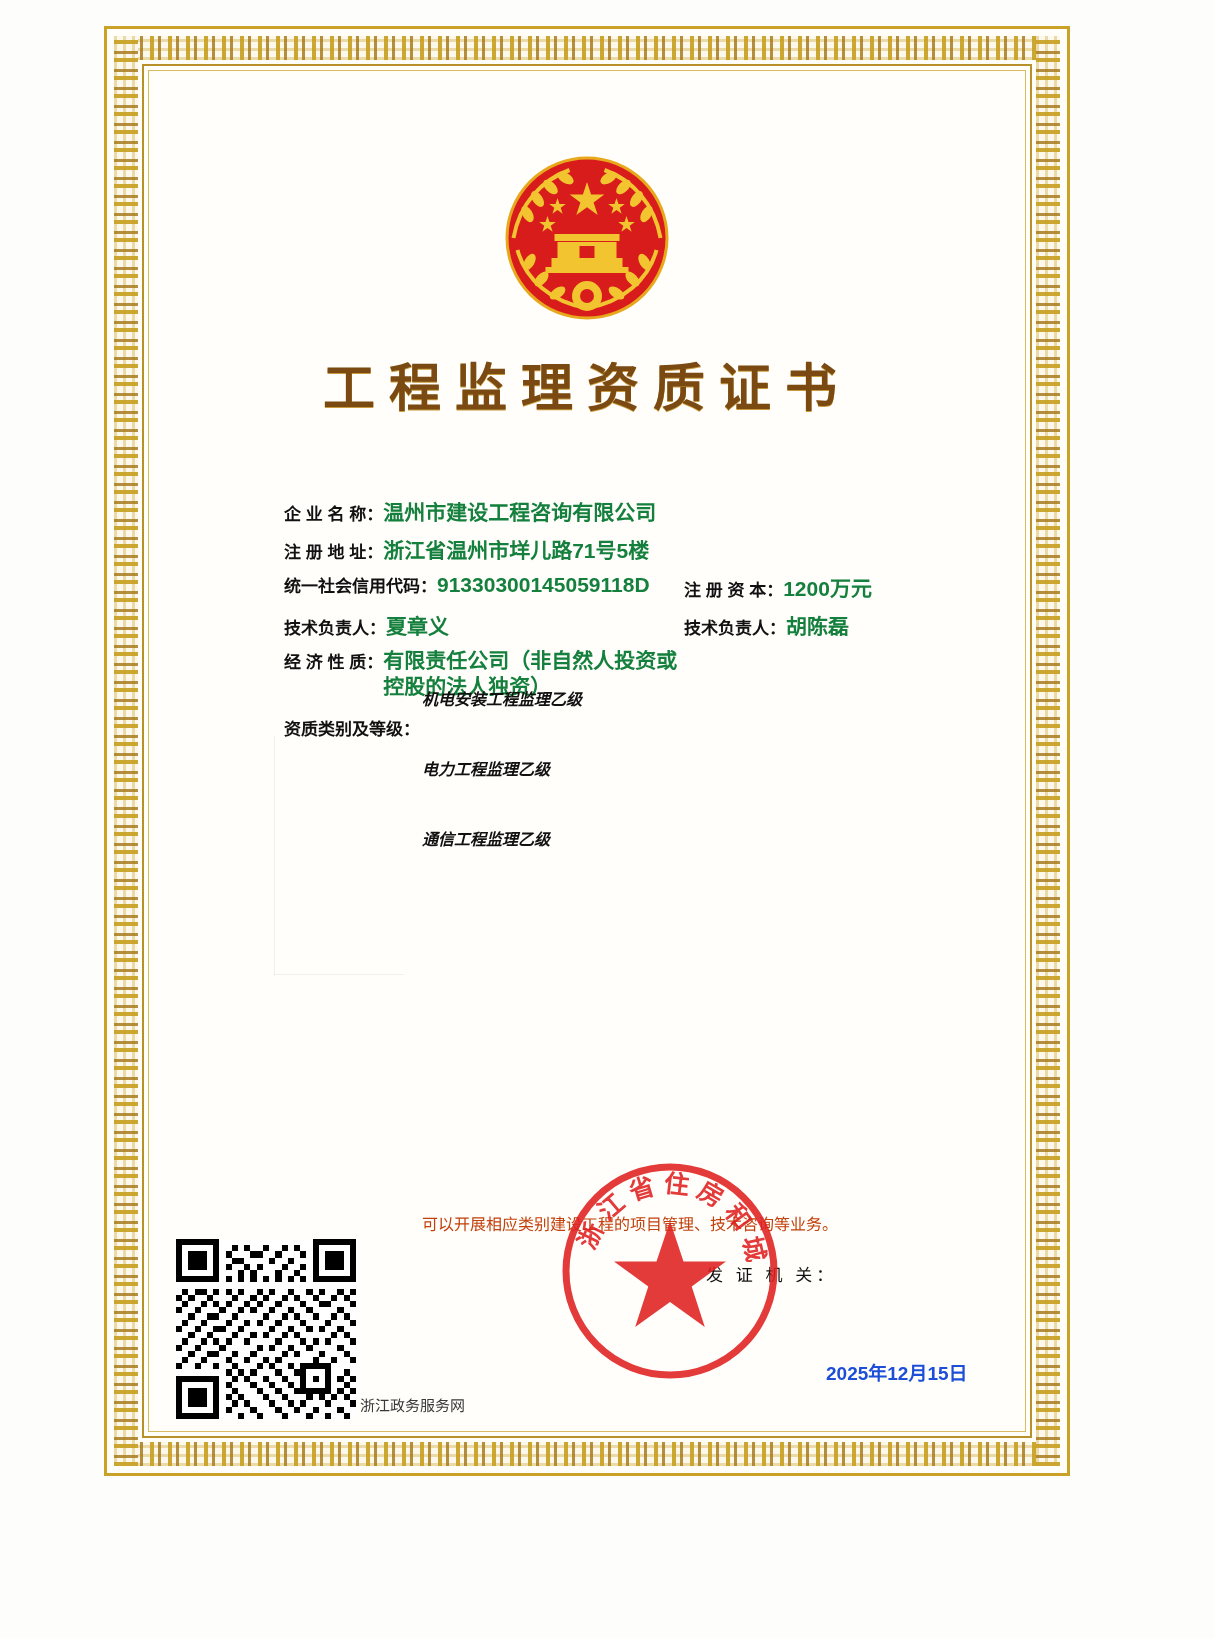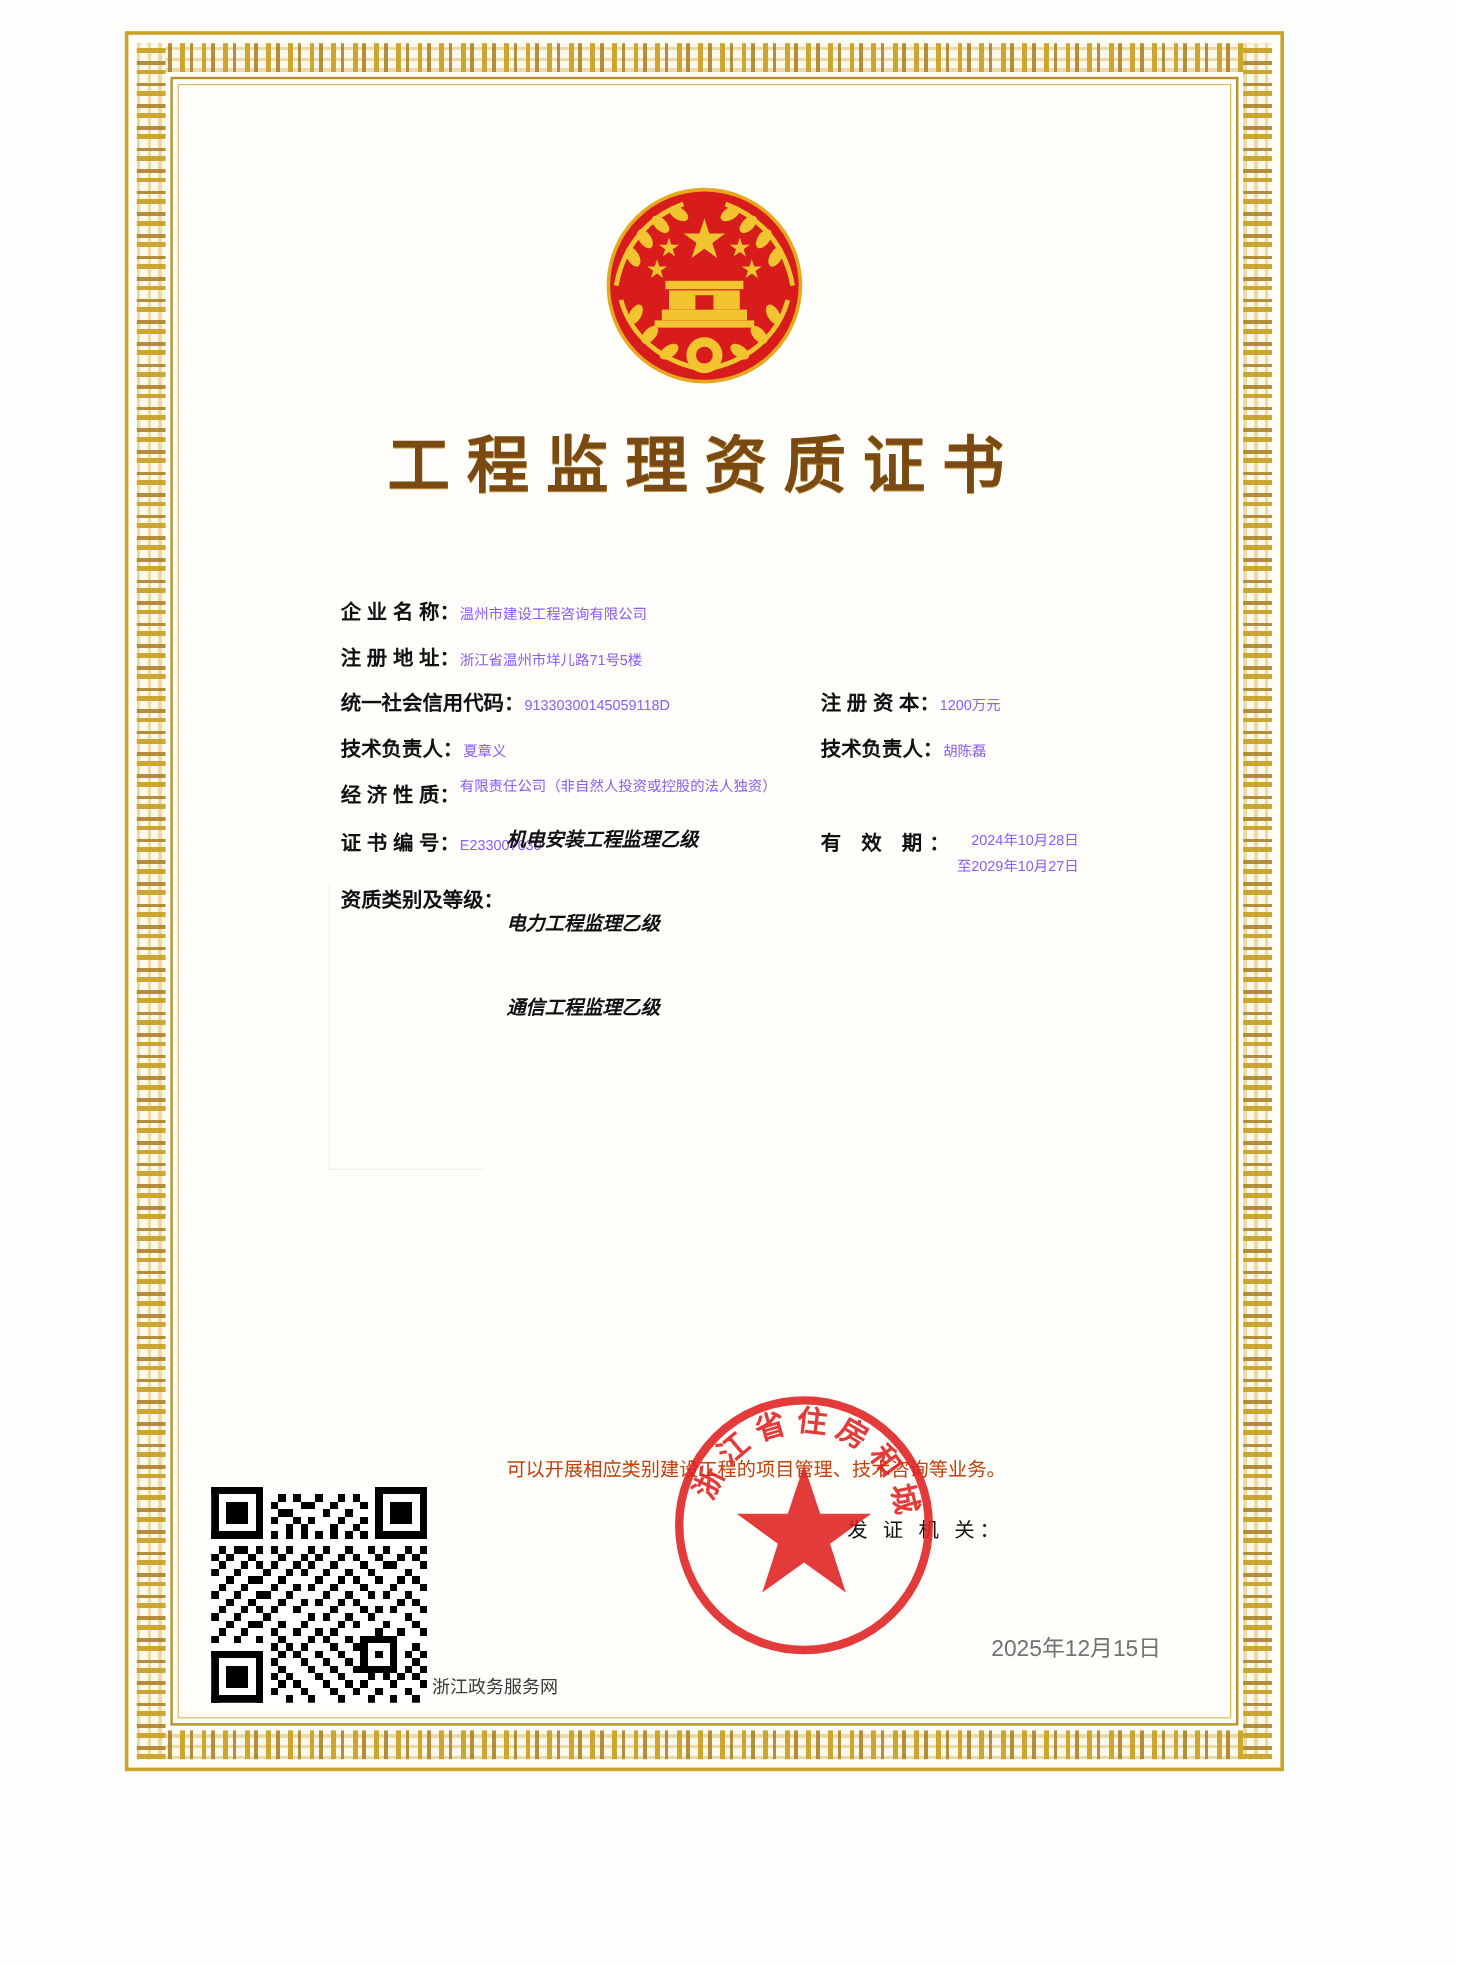--- a/index.html
+++ b/index.html
@@ -144,23 +144,23 @@
     font-weight: bold;
     font-size: 17px;
     color: #111;
     white-space: nowrap;
   }
   .flabel.spread {
     letter-spacing: 6px;
   }
   .fvalue {
     display: inline-block;
-    font-weight: normal;
-    font-size: 12px;
-    color: #8b5cf6;
+    font-weight: bold;
+    font-size: 21px;
+    color: #15803d;
   }
   .col-right {
     position: absolute;
     left: 400px;
     top: 0;
     text-align: right;
   }
   .multiline-val {
     display: inline-block;
     vertical-align: top;
@@ -203,22 +203,22 @@
     font-size: 17px;
     font-weight: normal;
     letter-spacing: 4px;
     color: #111;
   }
   .issue-date {
     position: absolute;
     top: 1282px;
     left: 672px;
     font-size: 19px;
-    font-weight: normal;
-    color: #737373;
+    font-weight: bold;
+    color: #1d4ed8;
   }
 
   
   .seal {
     position: absolute;
     left: 404px;
     top: 1083px;
     width: 224px;
     height: 224px;
     pointer-events: none;
@@ -338,26 +338,20 @@
           <span class="flabel">技术负责人：</span><span class="fvalue">夏章义</span>
           <span class="col-right">
             <span class="flabel">技术负责人：</span><span class="fvalue">胡陈磊</span>
           </span>
         </div>
 
         <div class="frow">
           <span class="flabel">经 济 性 质：</span><span class="fvalue multiline-val">有限责任公司（非自然人投资或控股的法人独资）</span>
         </div>
 
-        <div class="frow" style="margin-top:6px;">
-          <span class="flabel">证 书 编 号：</span><span class="fvalue">E233007630</span>
-          <span class="col-right">
-            <span class="flabel spread">有 效 期：</span><span class="validity-val"><span class="fvalue">2024年10月28日</span><br><span class="fvalue">至2029年10月27日</span></span>
-          </span>
-        </div>
 
         <div class="frow" style="margin-top:14px;">
           <span class="flabel">资质类别及等级：</span>
         </div>
       </div>
 
       <div class="qual-list">
         <div class="qual-item">机电安装工程监理乙级</div>
         <div class="qual-item">电力工程监理乙级</div>
         <div class="qual-item">通信工程监理乙级</div>

